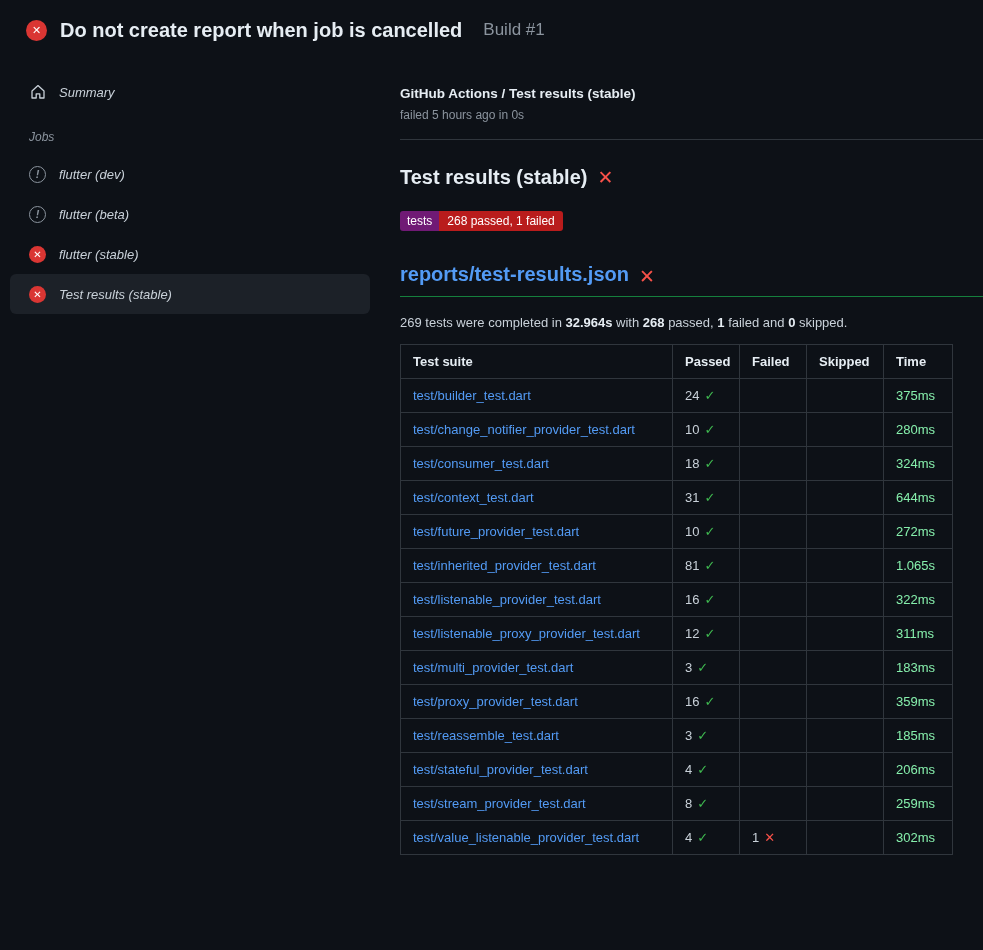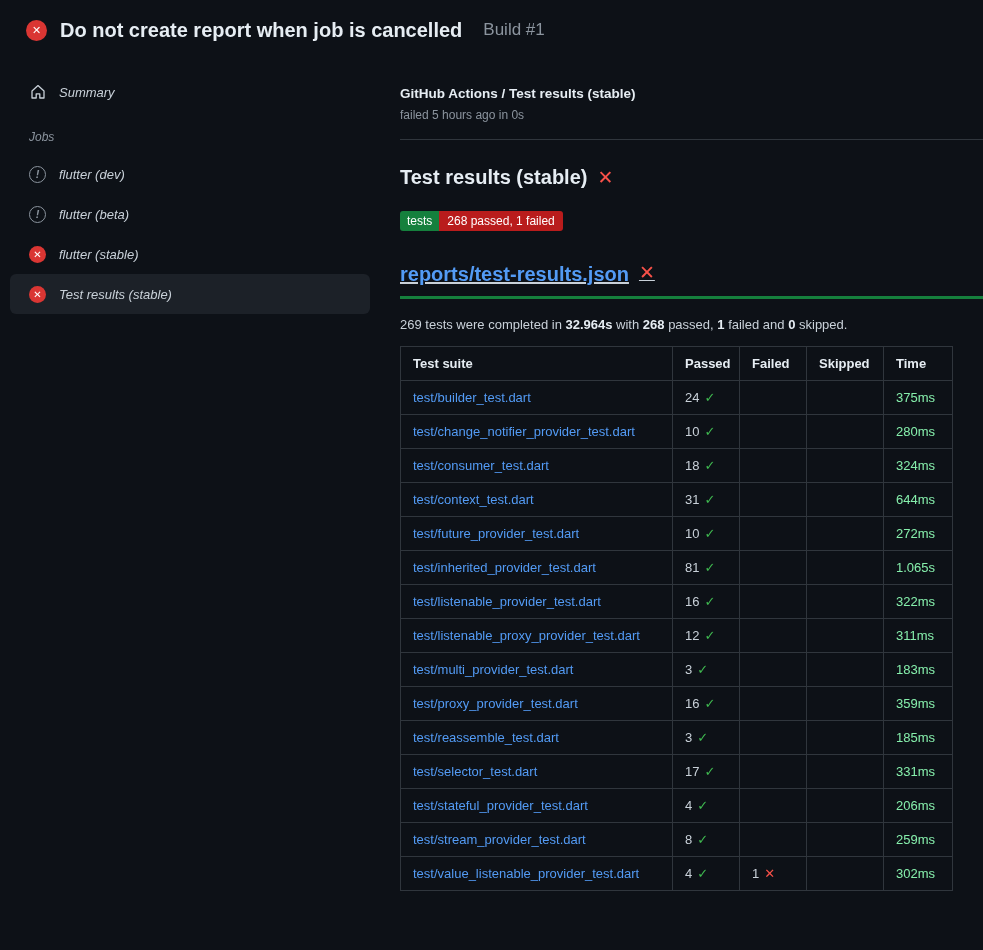--- a/index.html
+++ b/index.html
@@ -55,28 +55,27 @@
   .divider { border: none; border-top: 1px solid #30363d; margin-top: 17px; }
 
   .section-title-row { display: flex; align-items: center; gap: 10px; margin-top: 26px; }
   .section-title { font-size: 20px; font-weight: 700; color: #e6edf3; }
   .fail-x { color: #f85149; font-size: 19px; font-weight: 700; line-height: 1; }
 
   .badge {
     display: inline-flex; margin-top: 22px;
     font-size: 12px; border-radius: 3px; overflow: hidden; color: #fff;
   }
-  .badge .badge-label { background: #15803d; padding: 3px 7px; }
+  .badge .badge-label { background: #701a75; padding: 3px 7px; }
   .badge .badge-value { background: #b91c1c; padding: 3px 8px; }
 
   .report-heading-row {
-    display: flex; align-items: flex-start; gap: 10px;
+    display: flex; align-items: flex-end; gap: 10px;
     margin-top: 32px; padding-bottom: 10px;
-    border-bottom: 3px solid #15803d;
-    text-decoration: underline;
+    border-bottom: 1px solid #15803d;
   }
   .report-link { font-size: 20px; font-weight: 700; color: #539bf5; text-decoration: none; cursor: pointer; }
 
   .summary-text { font-size: 13px; margin-top: 18px; color: #c9d1d9; }
   .summary-text b { color: #e6edf3; }
 
   
   table.results {
     border-collapse: collapse;
     margin: 14px 31px 0 0;
@@ -255,27 +254,20 @@
     <td class="time time-cell">359ms</td>
   </tr>
           <tr>
     <td><a class="suite-link">test/reassemble_test.dart</a></td>
     <td class="num passed-cell"><span>3</span><span class="check-glyph">✓</span></td>
     <td class="num failed-cell"></td>
     <td class="num skipped-cell"></td>
     <td class="time time-cell">185ms</td>
   </tr>
           <tr>
-    <td><a class="suite-link">test/selector_test.dart</a></td>
-    <td class="num passed-cell"><span>17</span><span class="check-glyph">✓</span></td>
-    <td class="num failed-cell"></td>
-    <td class="num skipped-cell"></td>
-    <td class="time time-cell">331ms</td>
-  </tr>
-          <tr>
     <td><a class="suite-link">test/stateful_provider_test.dart</a></td>
     <td class="num passed-cell"><span>4</span><span class="check-glyph">✓</span></td>
     <td class="num failed-cell"></td>
     <td class="num skipped-cell"></td>
     <td class="time time-cell">206ms</td>
   </tr>
           <tr>
     <td><a class="suite-link">test/stream_provider_test.dart</a></td>
     <td class="num passed-cell"><span>8</span><span class="check-glyph">✓</span></td>
     <td class="num failed-cell"></td>

